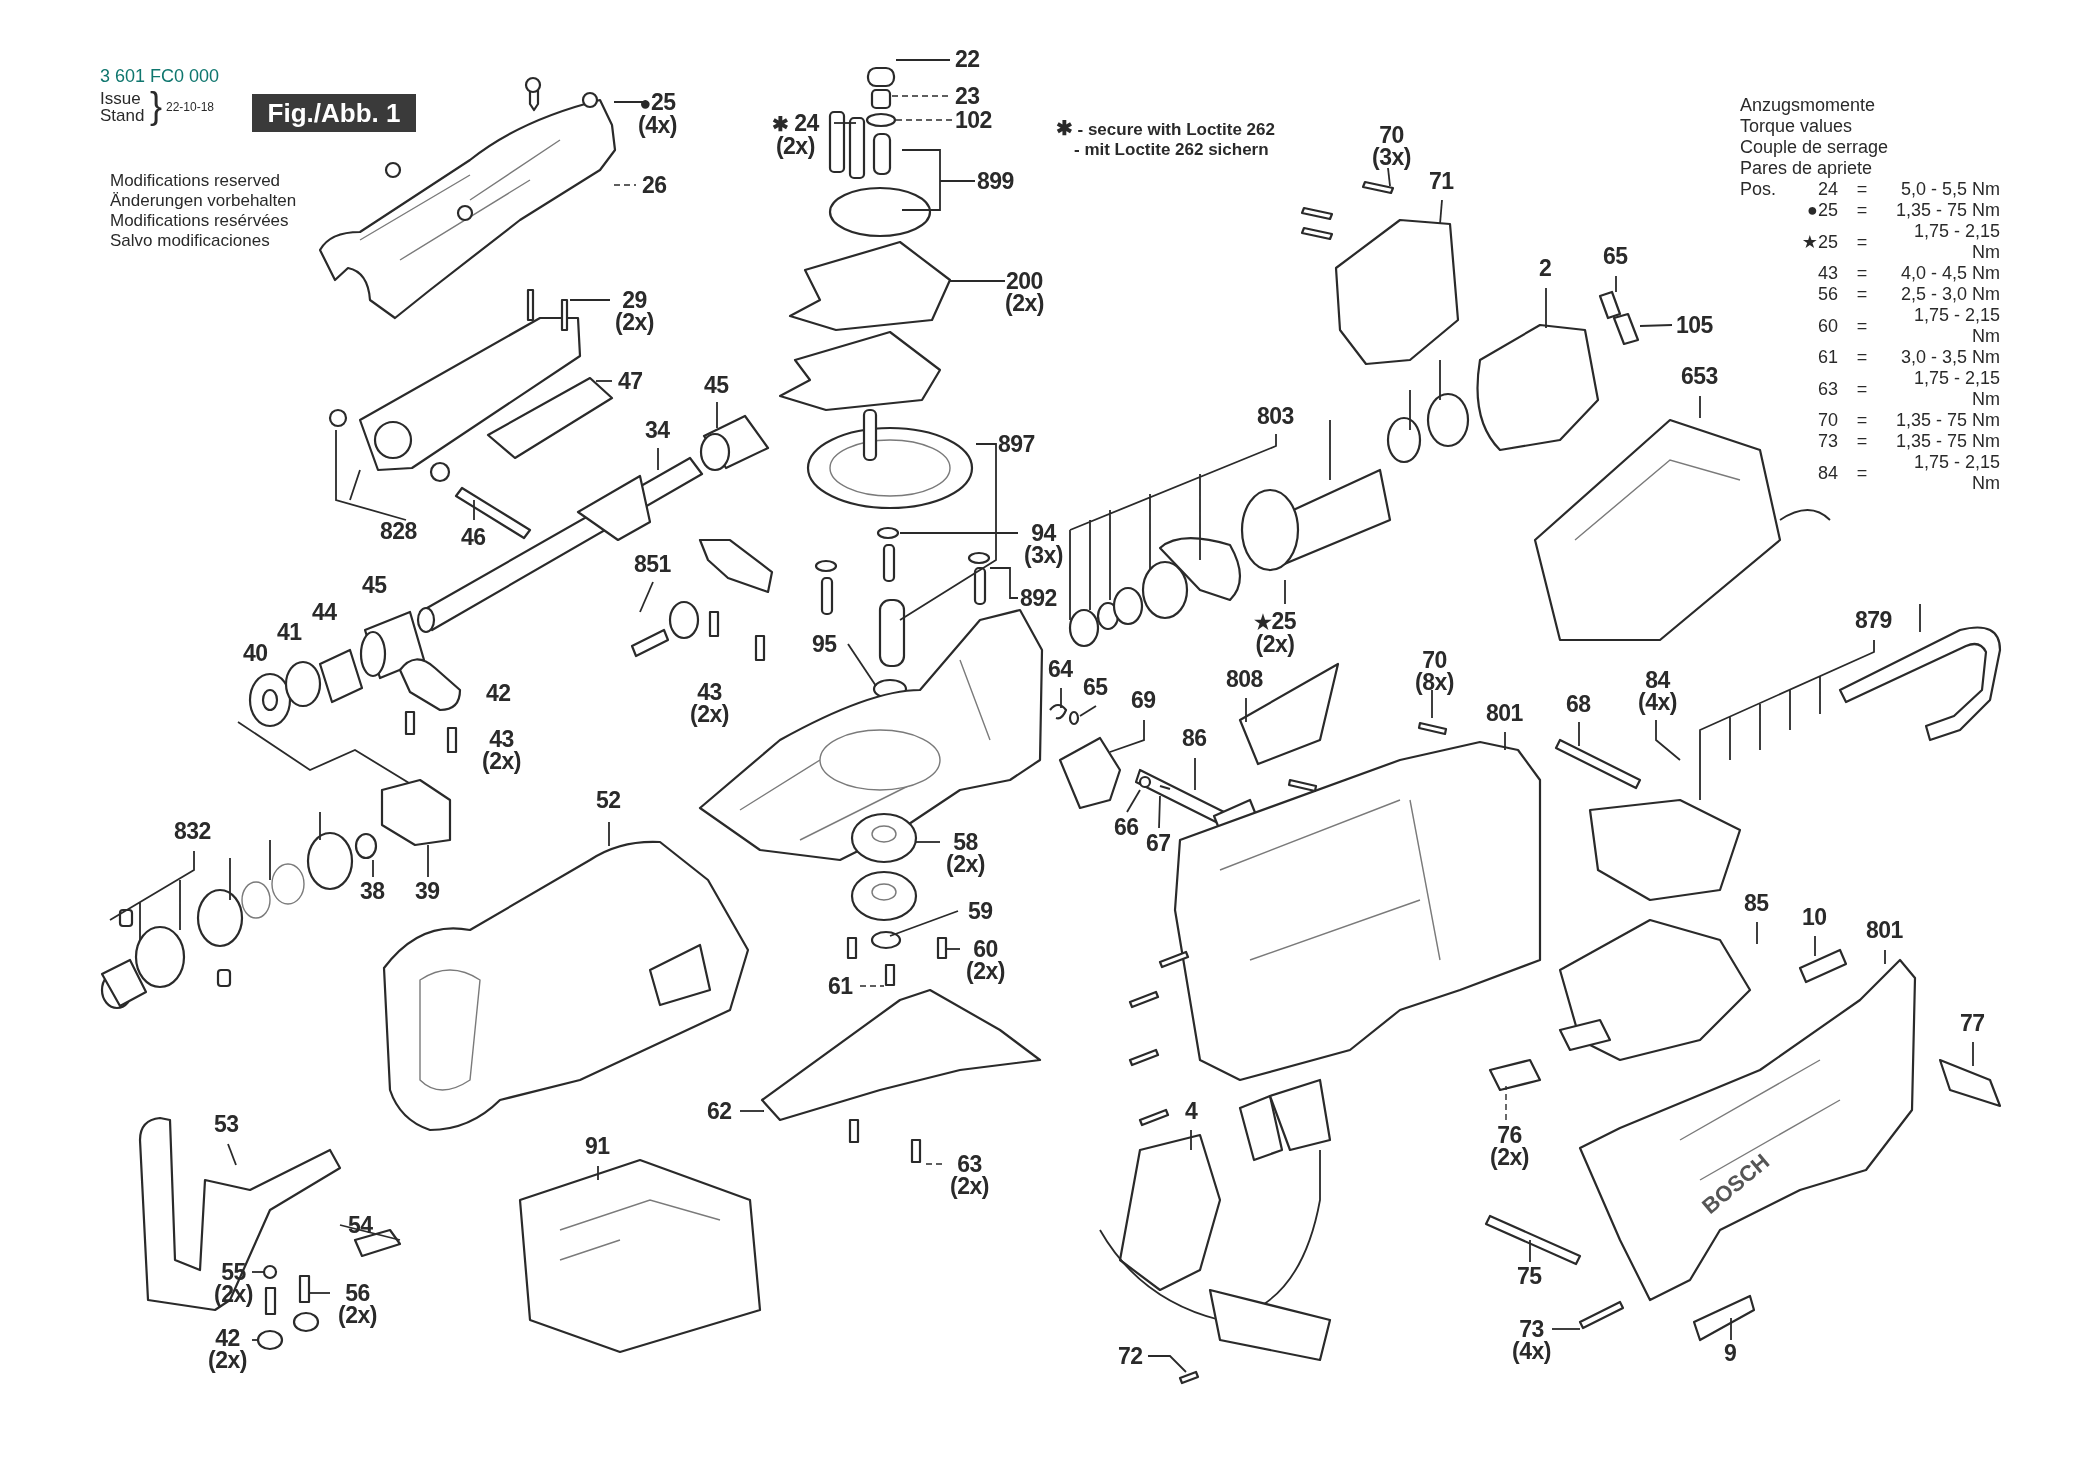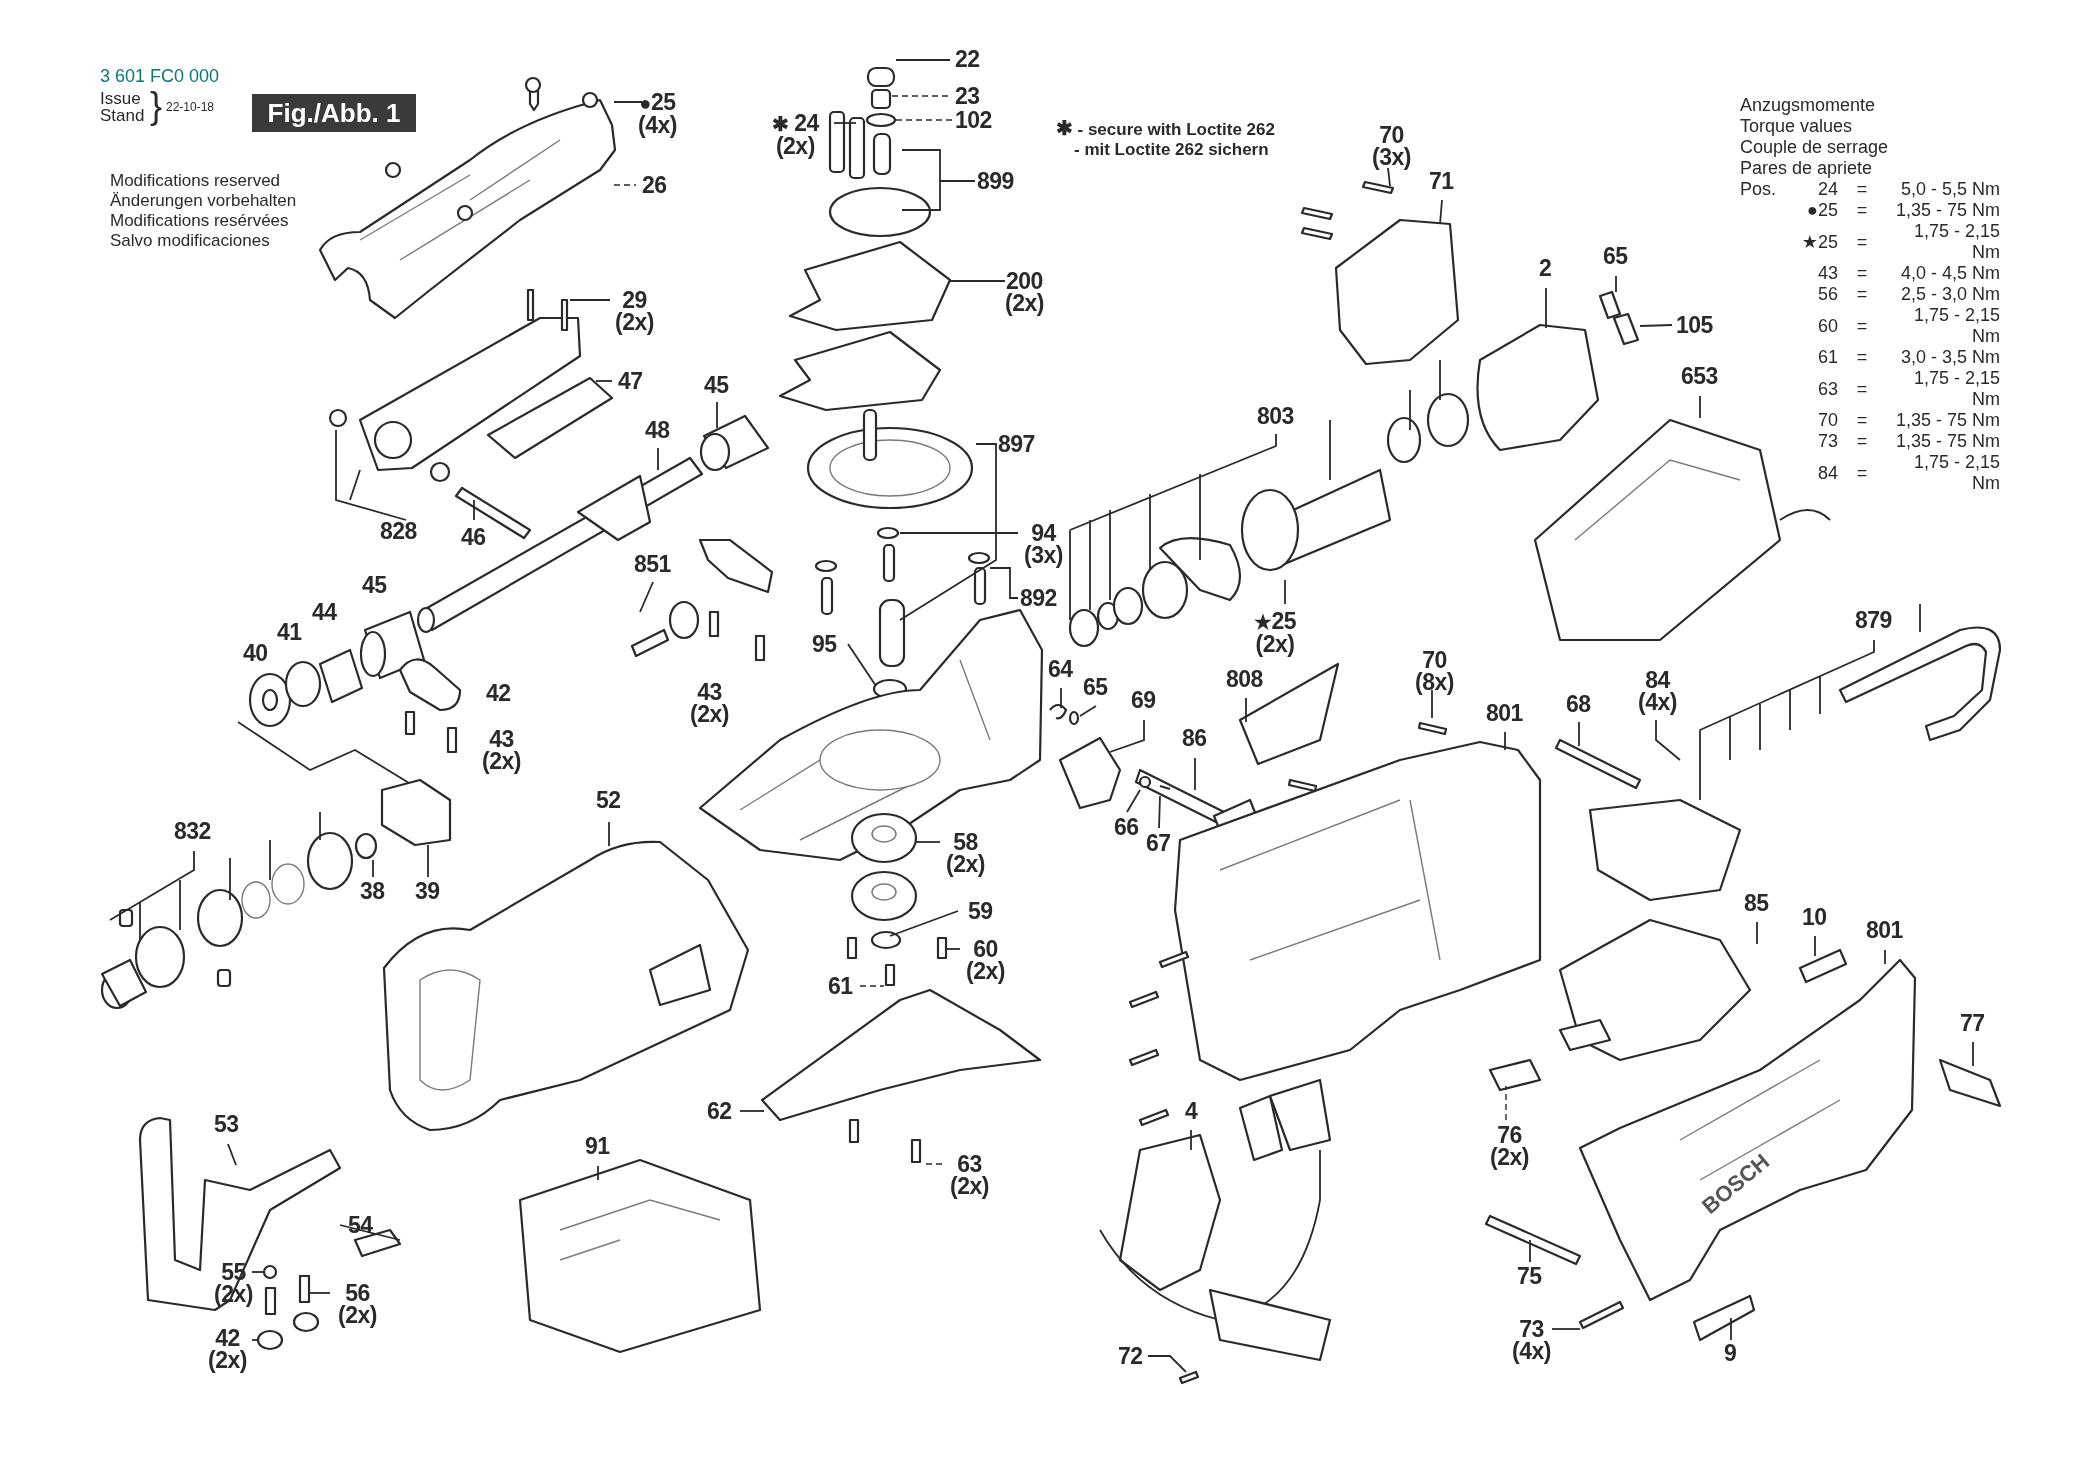--- a/index.html
+++ b/index.html
@@ -427,21 +427,21 @@
   <div class="lbl" style="left:998px;top:433px"><span>897</span></div>
   <div class="lbl" style="left:1024px;top:522px"><span>94</span><span class="qty">(3x)</span></div>
   <div class="lbl" style="left:1020px;top:587px"><span>892</span></div>
   <div class="lbl" style="left:812px;top:633px"><span>95</span></div>
   <div class="lbl" style="left:690px;top:681px"><span>43</span><span class="qty">(2x)</span></div>
   <div class="lbl" style="left:638px;top:91px"><span class="mark">●</span><span>25</span><span class="qty">(4x)</span></div>
   <div class="lbl" style="left:642px;top:174px"><span>26</span></div>
   <div class="lbl" style="left:615px;top:289px"><span>29</span><span class="qty">(2x)</span></div>
   <div class="lbl" style="left:618px;top:370px"><span>47</span></div>
   <div class="lbl" style="left:704px;top:374px"><span>45</span></div>
-  <div class="lbl" style="left:645px;top:419px"><span>48</span></div>
+  <div class="lbl" style="left:645px;top:419px"><span>34</span></div>
   <div class="lbl" style="left:380px;top:520px"><span>828</span></div>
   <div class="lbl" style="left:461px;top:526px"><span>46</span></div>
   <div class="lbl" style="left:634px;top:553px"><span>851</span></div>
   <div class="lbl" style="left:362px;top:574px"><span>45</span></div>
   <div class="lbl" style="left:312px;top:601px"><span>44</span></div>
   <div class="lbl" style="left:277px;top:621px"><span>41</span></div>
   <div class="lbl" style="left:243px;top:642px"><span>40</span></div>
   <div class="lbl" style="left:486px;top:682px"><span>42</span></div>
   <div class="lbl" style="left:482px;top:728px"><span>43</span><span class="qty">(2x)</span></div>
   <div class="lbl" style="left:174px;top:820px"><span>832</span></div>

